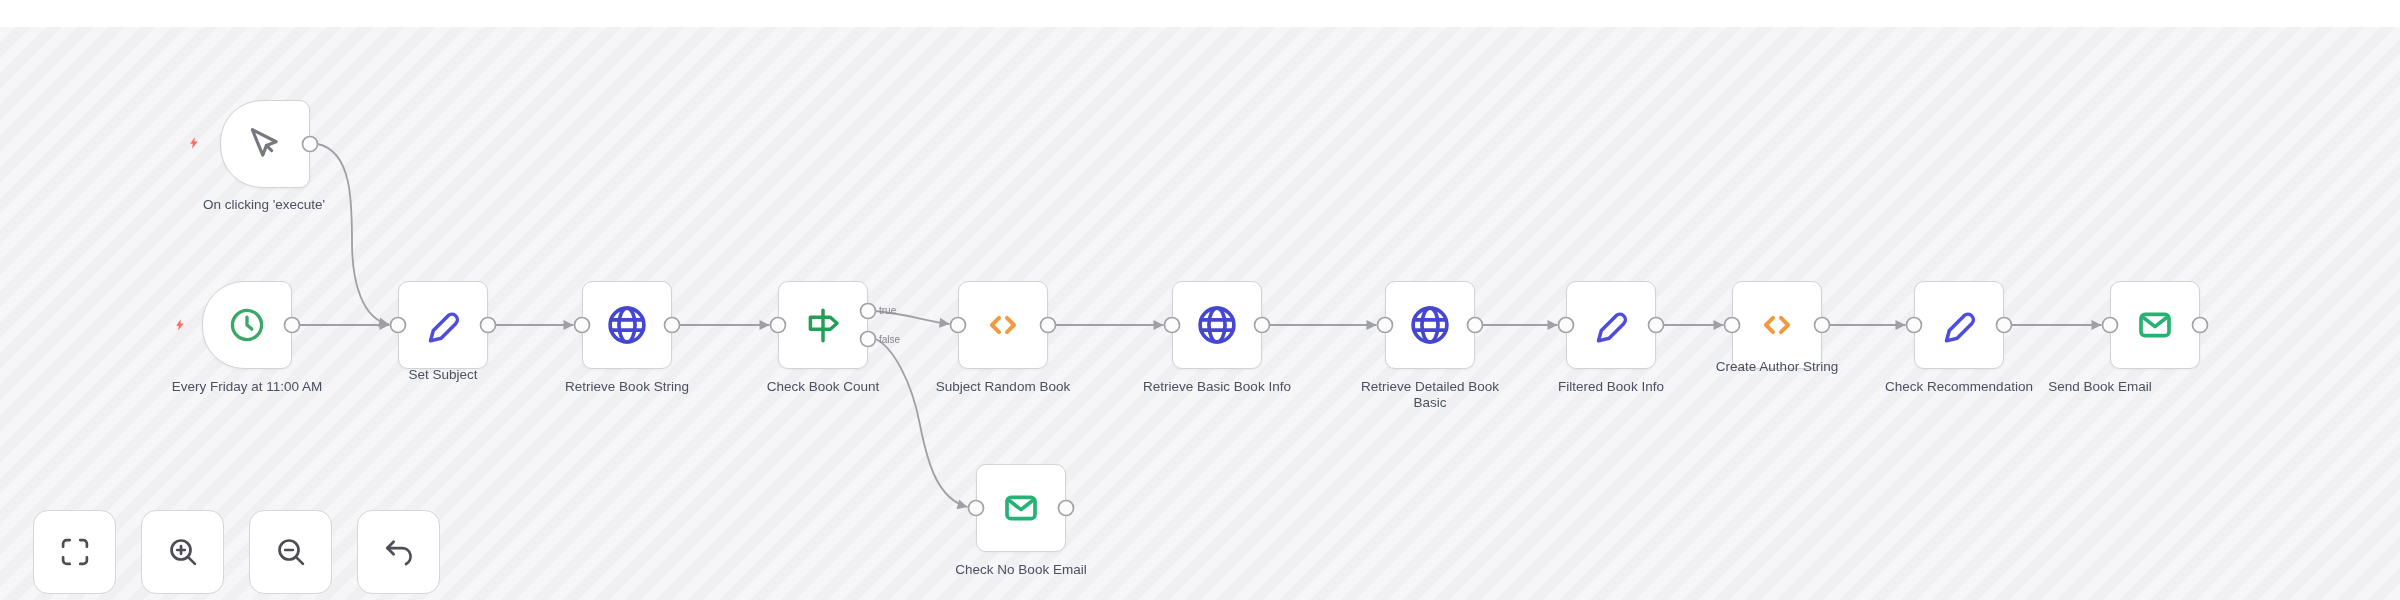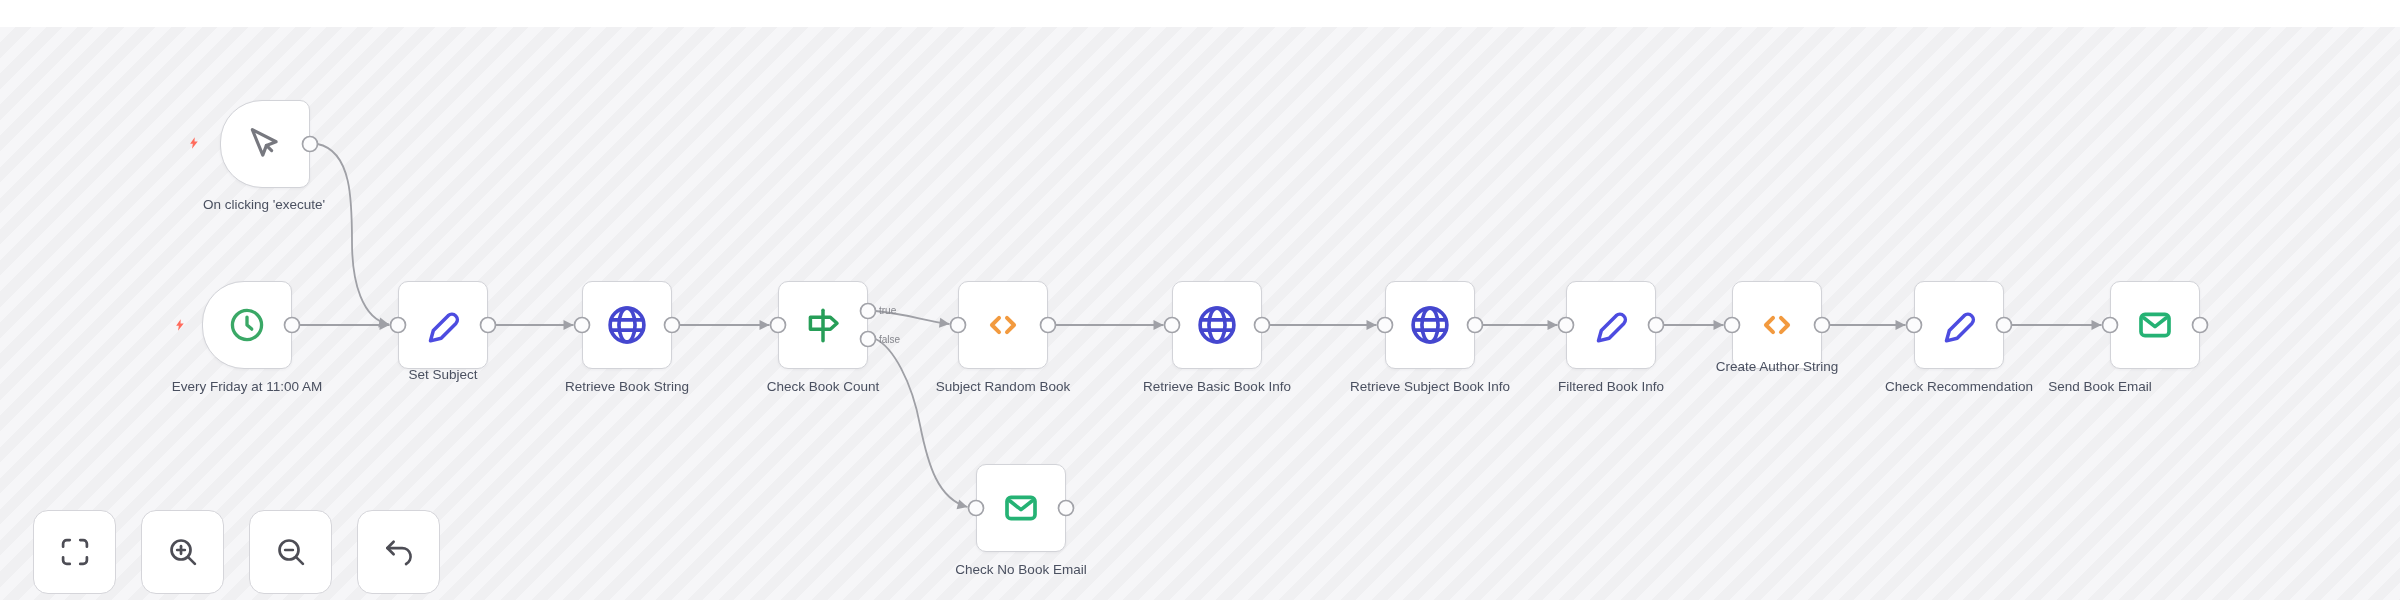--- a/index.html
+++ b/index.html
@@ -221,21 +221,21 @@
       </svg>
   </div>
 
   <div class="node-label" style="left:144px;top:170px">On clicking 'execute'</div>
   <div class="node-label" style="left:127px;top:352px">Every Friday at 11:00 AM</div>
   <div class="node-label" style="left:323px;top:340px">Set Subject</div>
   <div class="node-label" style="left:507px;top:352px">Retrieve Book String</div>
   <div class="node-label" style="left:703px;top:352px">Check Book Count</div>
   <div class="node-label" style="left:883px;top:352px">Subject Random Book</div>
   <div class="node-label" style="left:1097px;top:352px">Retrieve Basic Book Info</div>
-  <div class="node-label narrow" style="left:1345px;top:352px">Retrieve Subject Book Info</div>
+  <div class="node-label narrow" style="left:1345px;top:352px">Retrieve Detailed Book Basic</div>
   <div class="node-label" style="left:1491px;top:352px">Filtered Book Info</div>
   <div class="node-label" style="left:1657px;top:332px">Create Author String</div>
   <div class="node-label" style="left:1839px;top:352px">Check Recommendation</div>
   <div class="node-label" style="left:1980px;top:352px">Send Book Email</div>
   <div class="node-label" style="left:901px;top:535px">Check No Book Email</div>
 
   <svg class="edges" width="2400" height="600" viewBox="0 0 2400 600">
     <defs>
       <marker id="arrow" markerUnits="userSpaceOnUse" markerWidth="12" markerHeight="12" refX="11" refY="6" orient="auto">
         <path d="M1 1 L11 6 L1 11 Z" fill="#9fa0a6"></path>

